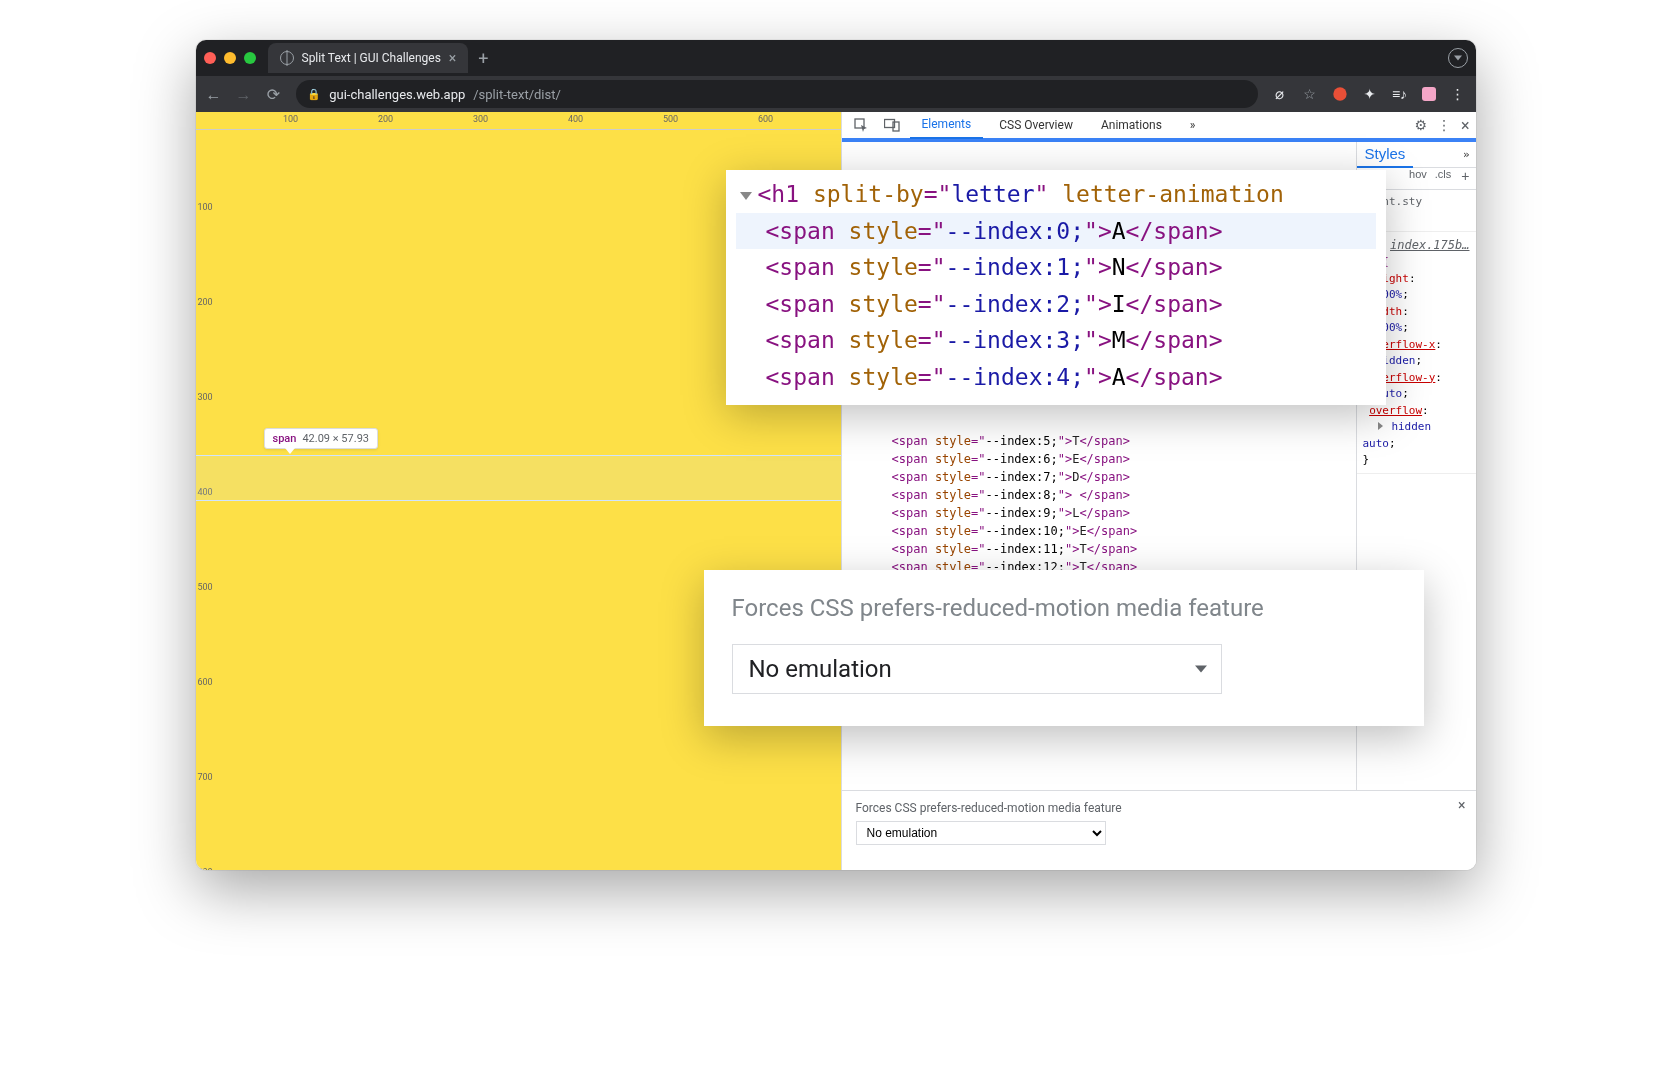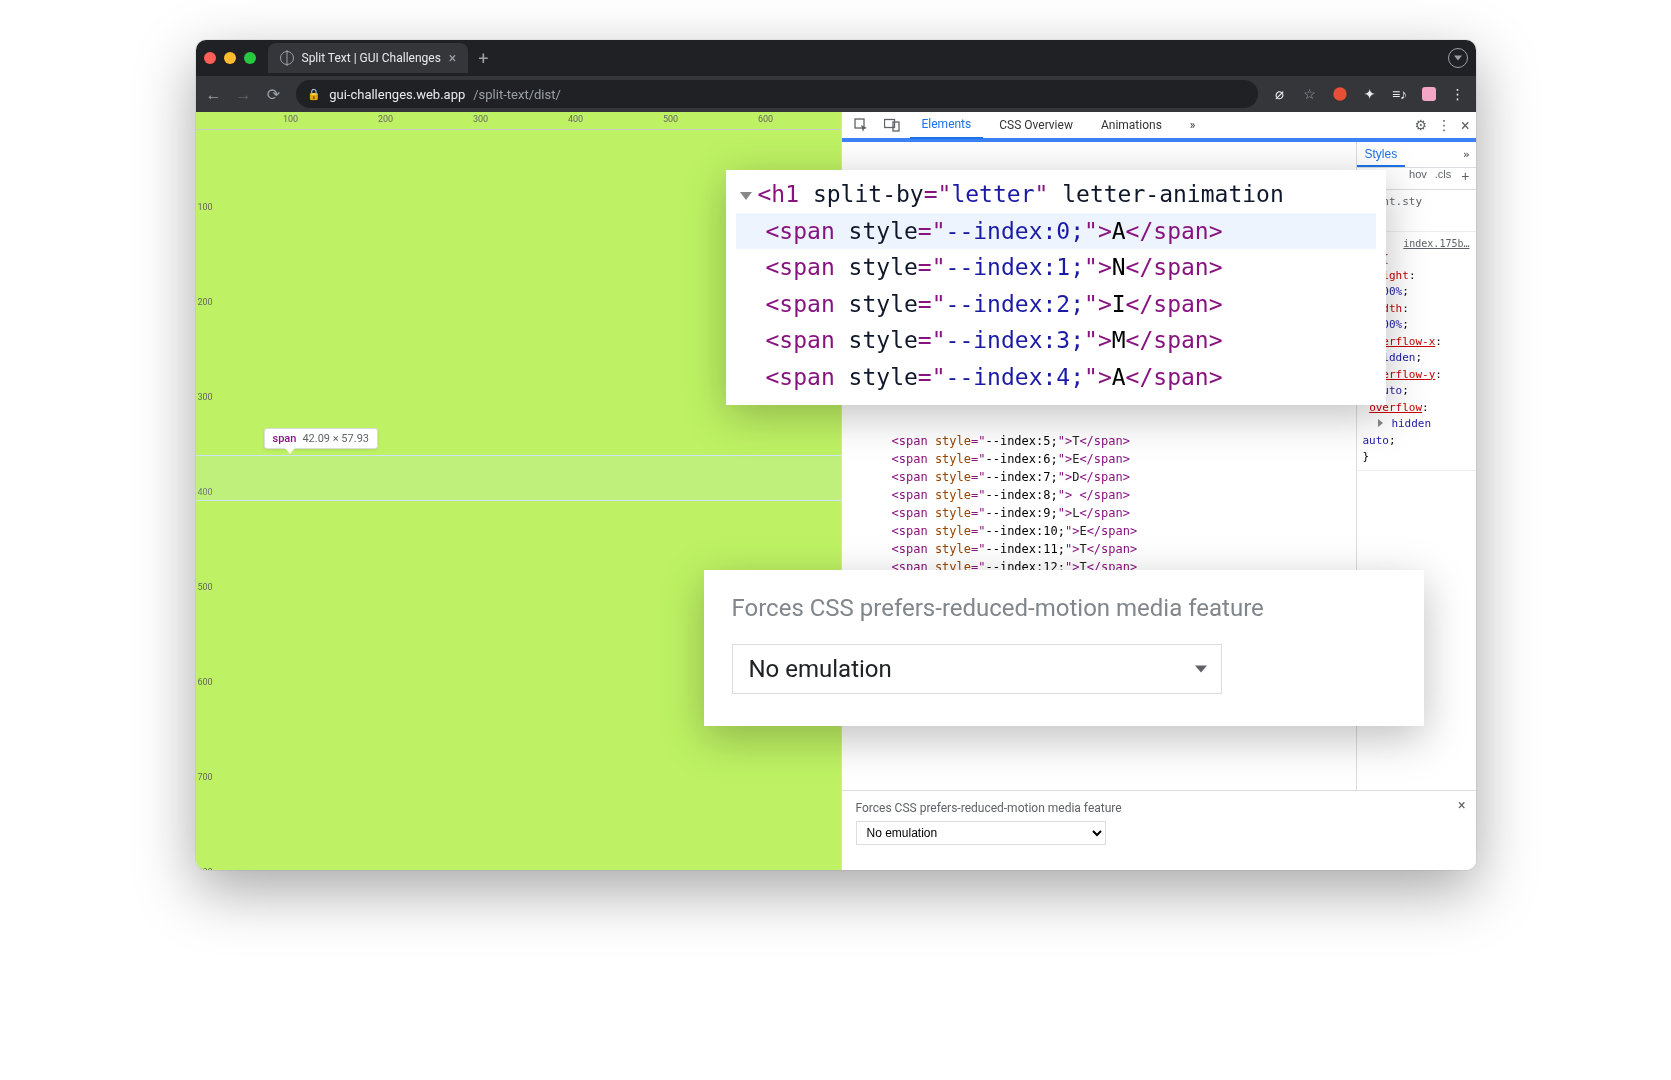--- a/index.html
+++ b/index.html
@@ -74,21 +74,21 @@
 .ext-red svg { fill:#e94f37; }
 .ext-puzzle { color:#e8eaed; }
 .ext-star { color:#9aa0a6; }
 .ext-pink { width:14px;height:14px;background:#f4a6c7;border-radius:3px; }
 
 
 .split { display:flex; height: calc(100% - 72px); }
 .viewport {
   width: 645px;
   position: relative;
-  background: #bef264;
+  background: #fde047;
   overflow: hidden;
 }
 
 .ruler-h {
   position:absolute; top:0; left:0; right:0; height:18px;
   border-bottom:1px solid #ccc;
   font-size:9px; color:#666;
 }
 .ruler-h span { position:absolute; top:2px; transform:translateX(-50%);}
 .ruler-v {
@@ -163,29 +163,29 @@
 .dt-body { flex:1; display:flex; overflow:hidden; }
 .dt-elements { flex:1; overflow:hidden; position:relative; }
 .dt-styles {
   width:120px; border-left:1px solid #dadce0;
   font-family: Menlo, monospace;
   font-size:11px;
   overflow:hidden;
   position:relative;
 }
 .styles-tabs { display:flex; border-bottom:1px solid #dadce0; height:26px; align-items:center; }
-.styles-tabs .st { padding:4px 8px; color:#1a73e8; border-bottom:2px solid #1a73e8; font-family:-apple-system,sans-serif; font-size:12px;}
+.styles-tabs .st { padding:4px 8px; color:#1a73e8; border-bottom:2px solid #1a73e8; font-family:-apple-system,sans-serif; font-size:15px;}
 .styles-tabs .more { margin-left:auto; padding:4px 6px; color:#333; }
 .styles-filter { display:flex; border-bottom:1px solid #dadce0; height:22px; align-items:flex-start; font-family:-apple-system,sans-serif; font-size:11px;}
 .styles-filter .hov { margin-left:auto; color:#5f6368; padding:0 4px;}
 .styles-filter .cls { color:#5f6368; padding:0 4px;}
 .styles-filter .plus { color:#5f6368; padding:0 6px; font-size:14px;}
 .rule { padding:4px 6px; border-bottom:1px solid #eee; line-height:1.5; }
 .rule .sel { color:#881280; }
-.rule .src { color:#5f6368; font-size:10px; display:block; text-align:right; text-decoration:underline;}
+.rule .src { color:#5f6368; font-size:12px; display:block; text-align:right; text-decoration:underline;font-style:italic;}
 .rule .prop { color:#c80000; }
 .rule .prop.link { text-decoration:underline;}
 .rule .val { color:#1a1aa6; }
 .arrow-right { display:inline-block; width:0;height:0;border-top:4px solid transparent;border-bottom:4px solid transparent;border-left:5px solid #888; margin:0 2px;}
 
 
 .dom-small {
   font-family: Menlo, Consolas, monospace;
   font-size:12px;
   line-height:1.5;
@@ -231,21 +231,21 @@
   font-size:23px;
   line-height:1.5;
   padding: 6px 10px 10px 10px;
   z-index:50;
 }
 .zoom-dom .zrow { white-space:nowrap; padding:1px 0 1px 30px;}
 .zoom-dom .zrow.first { padding-left:4px; }
 .zoom-dom .zrow.sel { background:#eef4fd; }
 .zoom-dom .caret { display:inline-block; width:0;height:0;border-left:6px solid transparent;border-right:6px solid transparent;border-top:8px solid #888; margin-right:6px; vertical-align:middle;}
 .z-tag { color:#881280; }
-.z-attr { color:#0f172a; }
+.z-attr { color:#a16207; }
 .z-str { color:#1a1aa6; }
 .z-txt { color:#000; }
 .z-br { color:#881280; }
 
 
 .emulate {
   position:absolute;
   left:508px; top:530px;
   width:720px;
   background:#fff;

